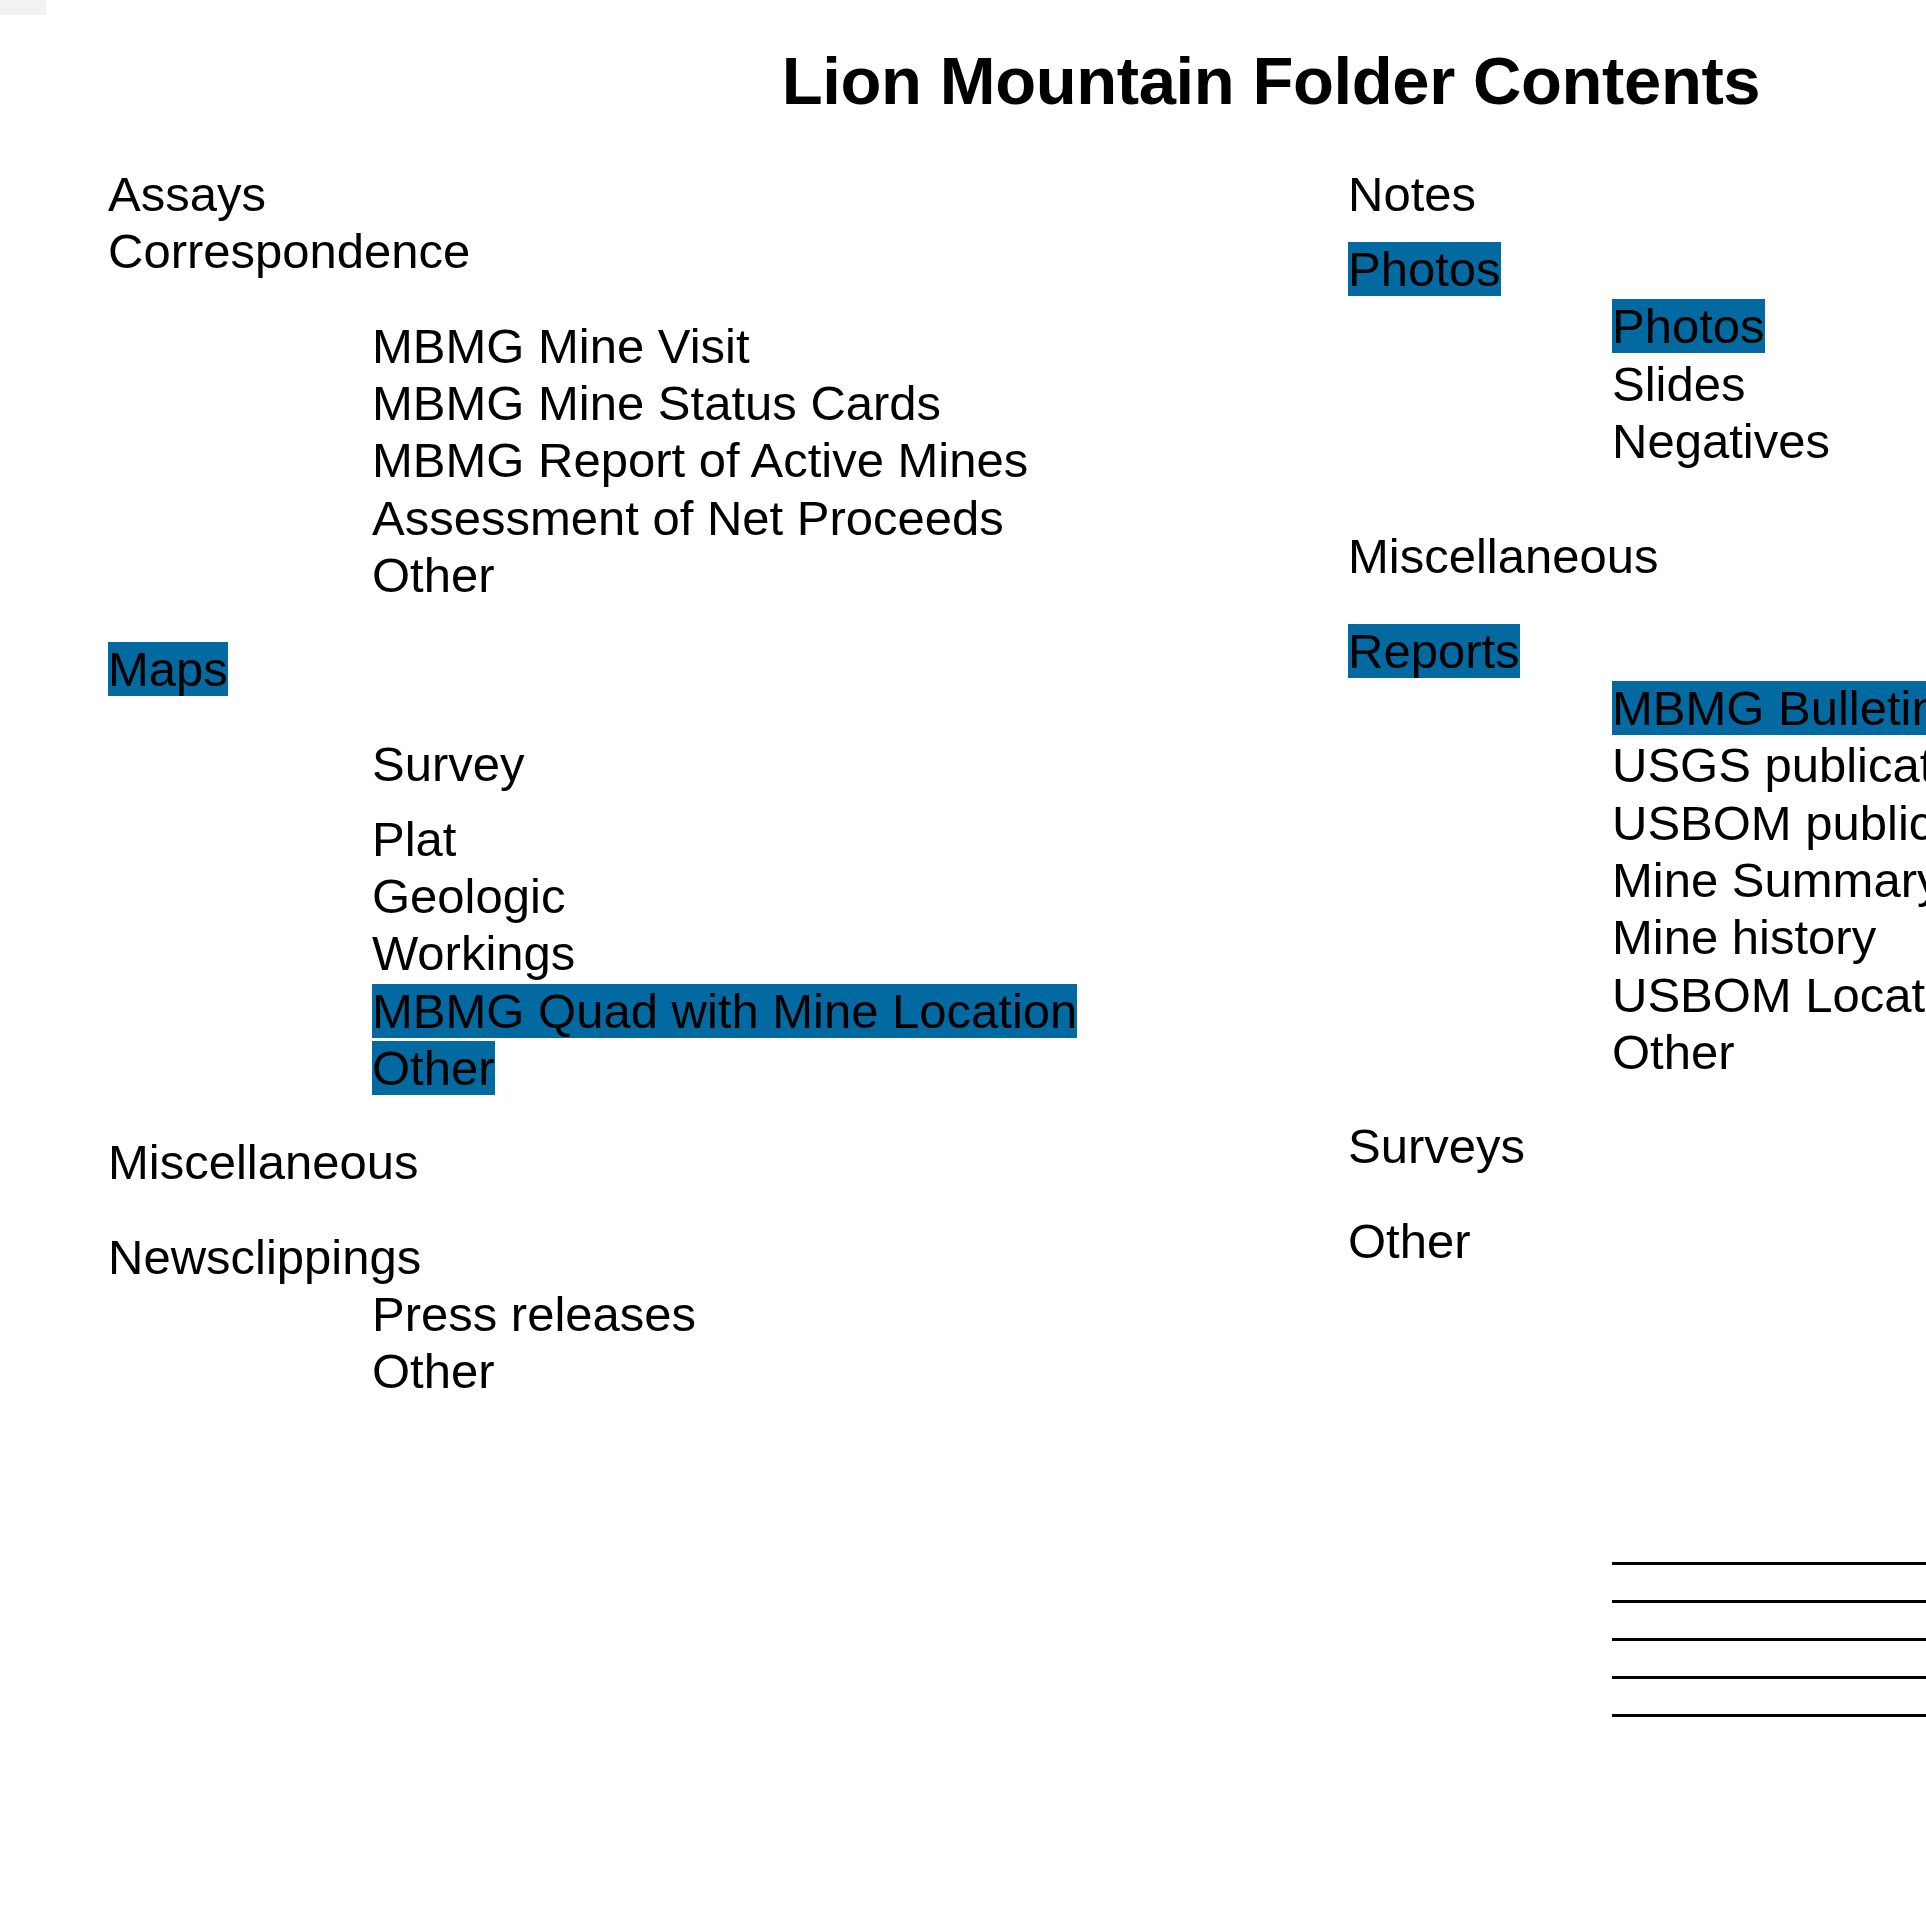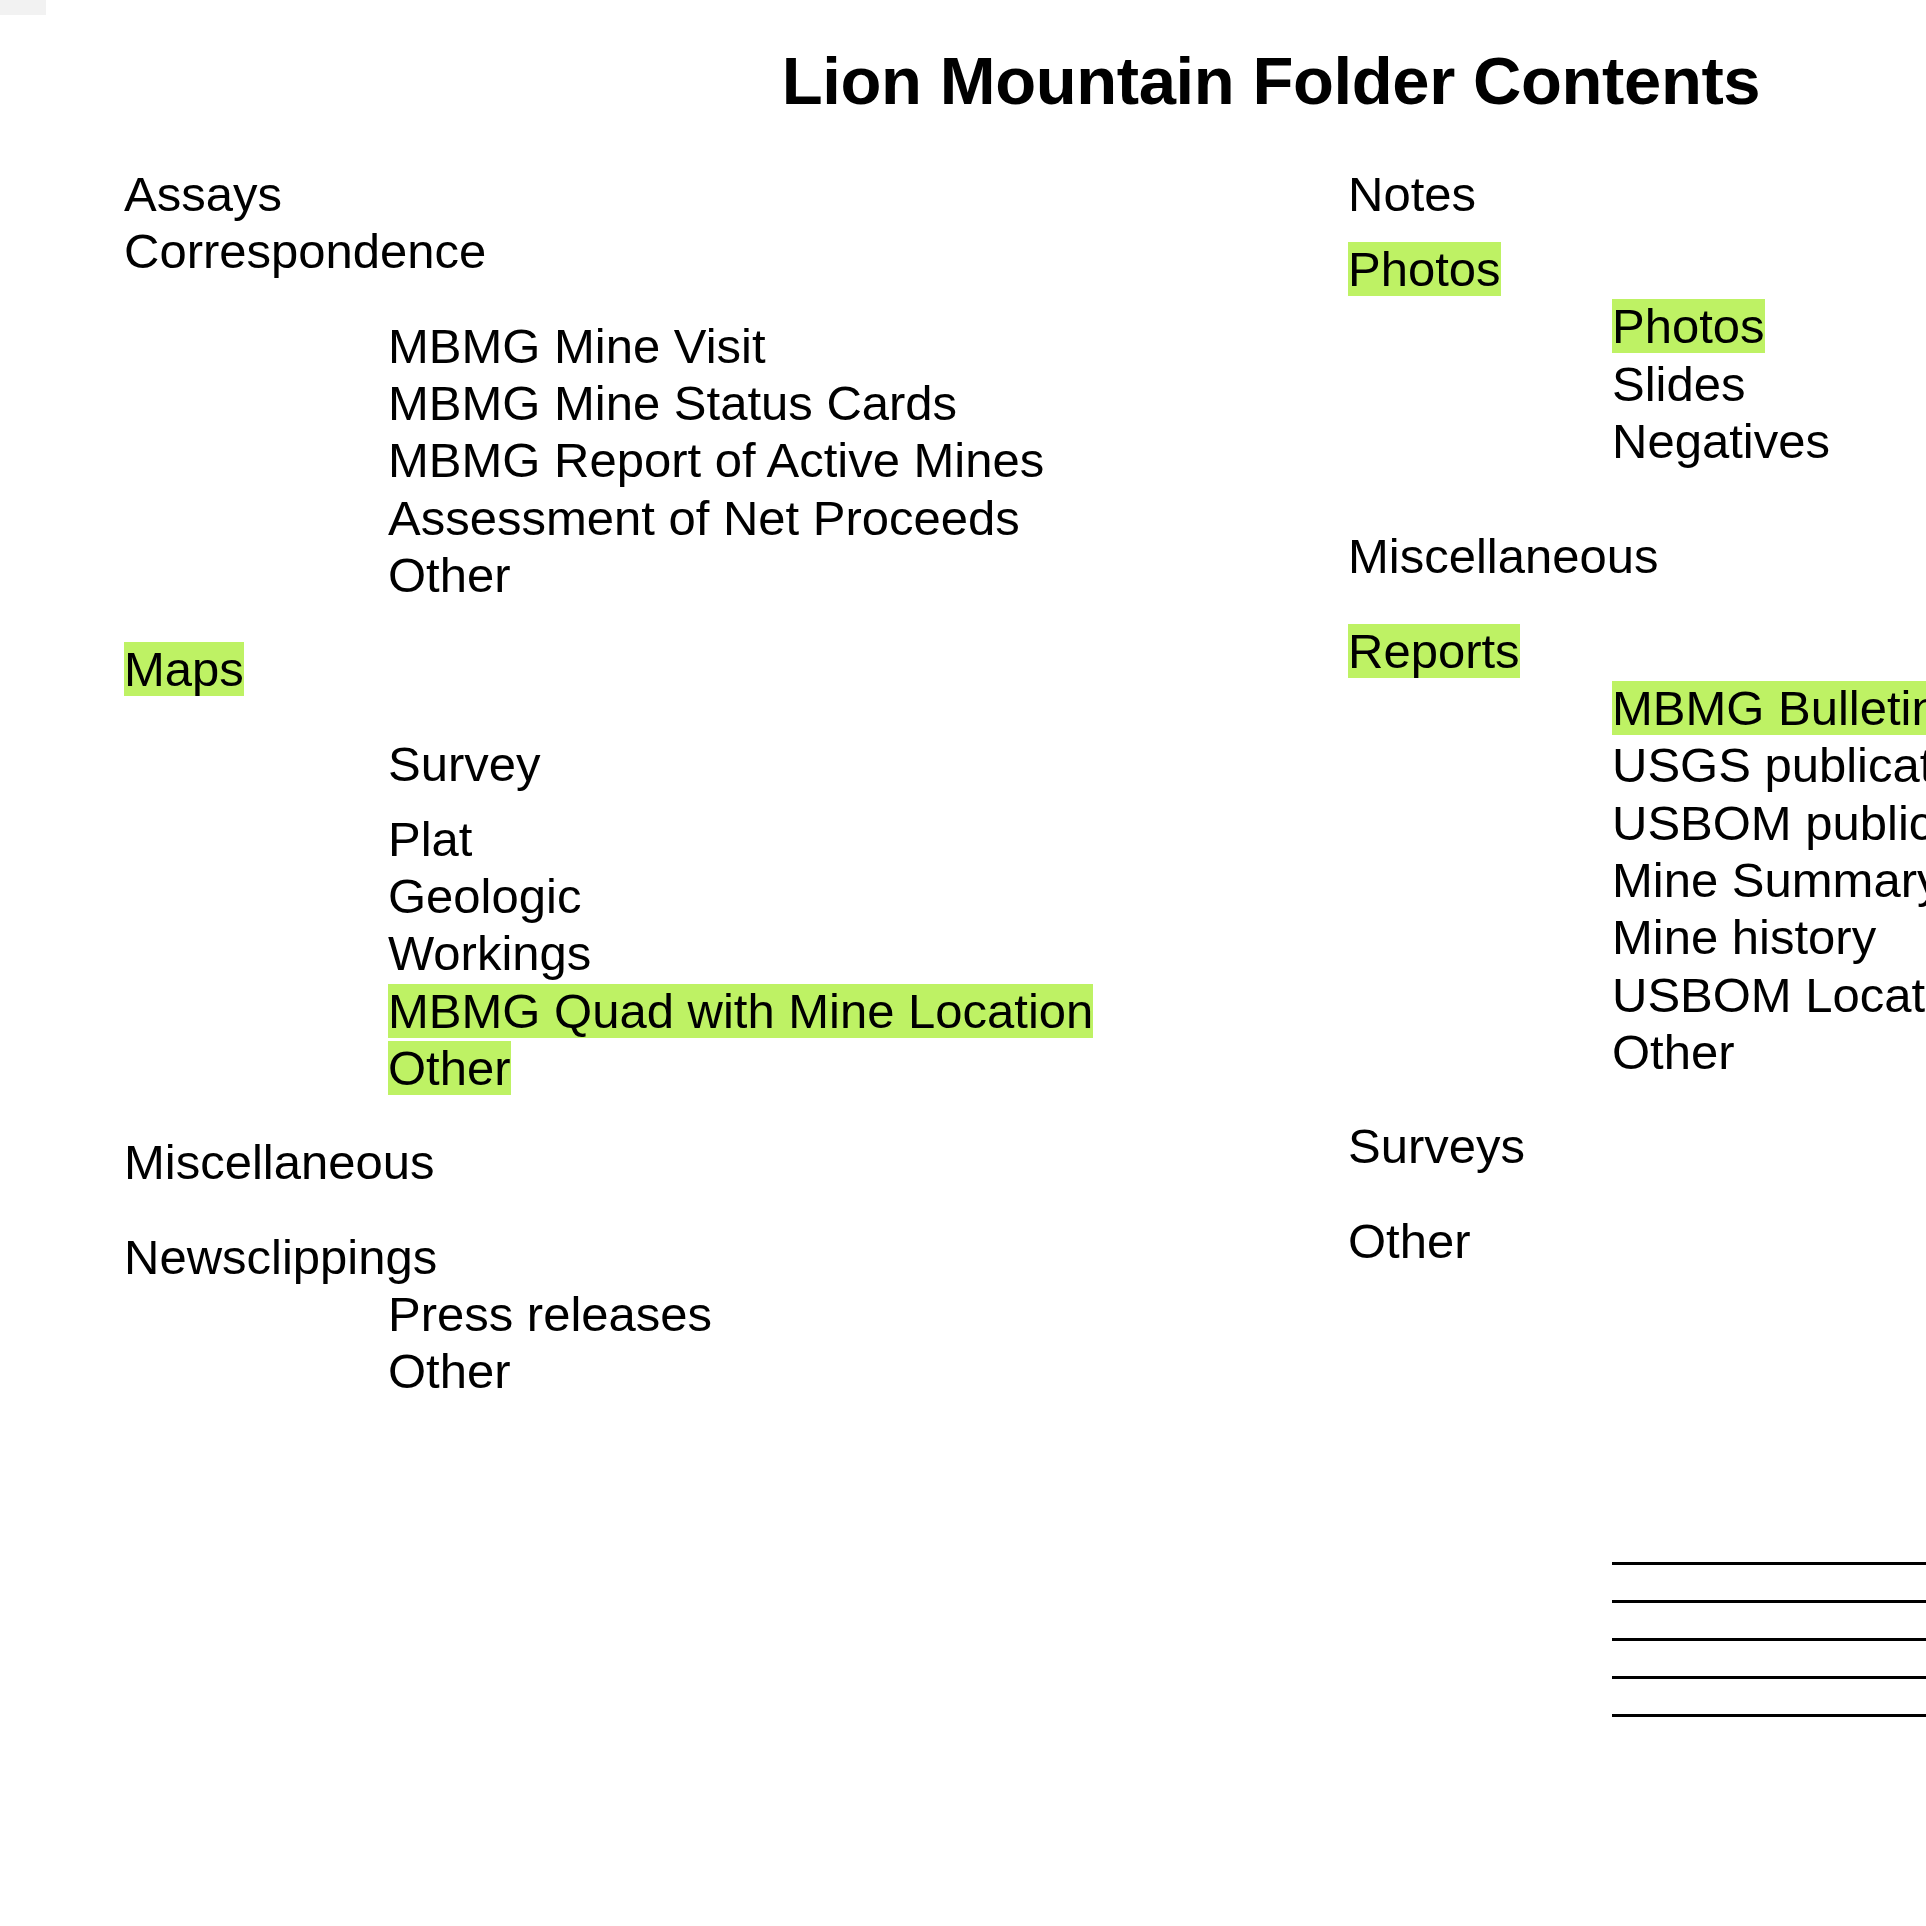--- a/index.html
+++ b/index.html
@@ -40,34 +40,34 @@
     text-align: center;
     font-size: 67px;
     font-weight: bold;
     letter-spacing: -0.4px;
     white-space: nowrap;
   }
   .column {
     position: absolute;
     top: 166px;
   }
-  .col-left { left: 124px; width: 1156px; }
+  .col-left { left: 108px; width: 1156px; }
   .col-right { left: 1348px; width: 1117px; }
 
   .row {
     font-size: 49px;
     line-height: 1.17;
     white-space: nowrap;
   }
   .row.level-0 { padding-left: 0px; }
   .row.level-1 { padding-left: 264px; }
   .row.wrap { white-space: normal; }
 
   .hl {
-    background: #bef264;
+    background: #0369a1;
     box-decoration-break: clone;
     -webkit-box-decoration-break: clone;
   }
   .gap-sm { height: 17.7px; }
   .gap-md { height: 37px; }
   .gap-lg { height: 58px; }
 
   .blank-lines {
     position: absolute;
     left: 1612px;

